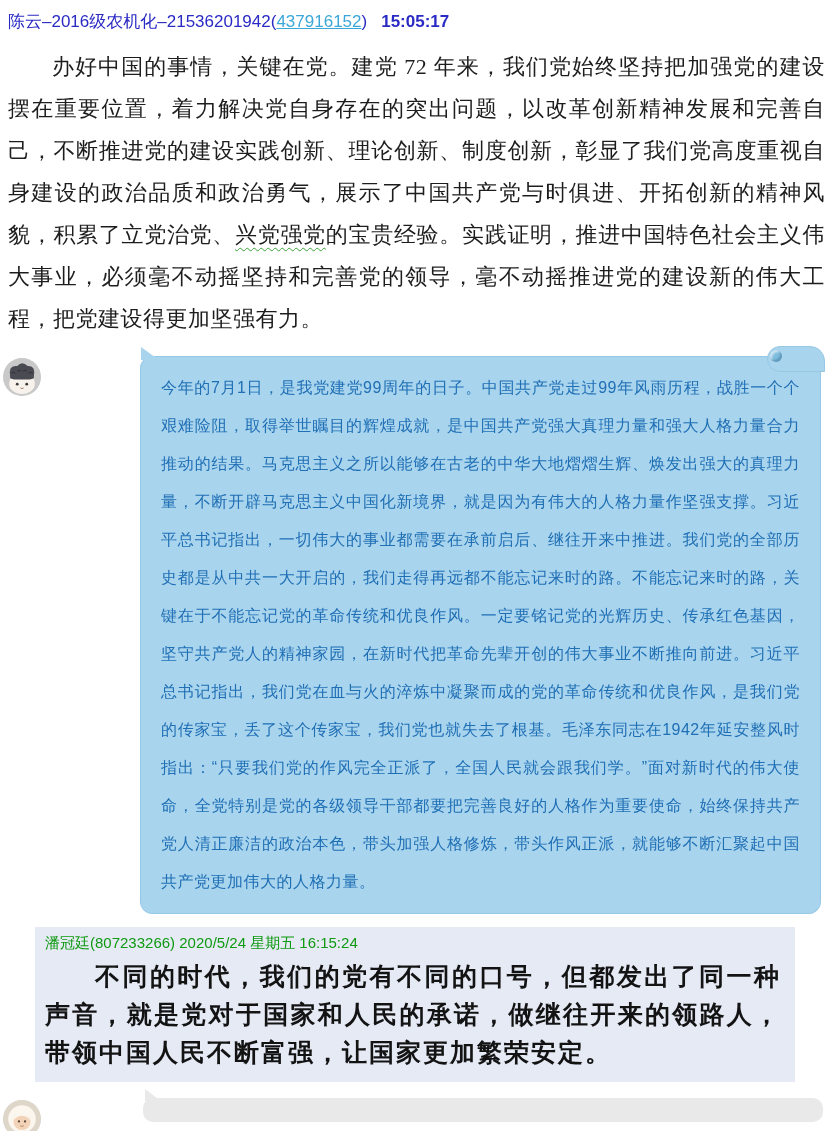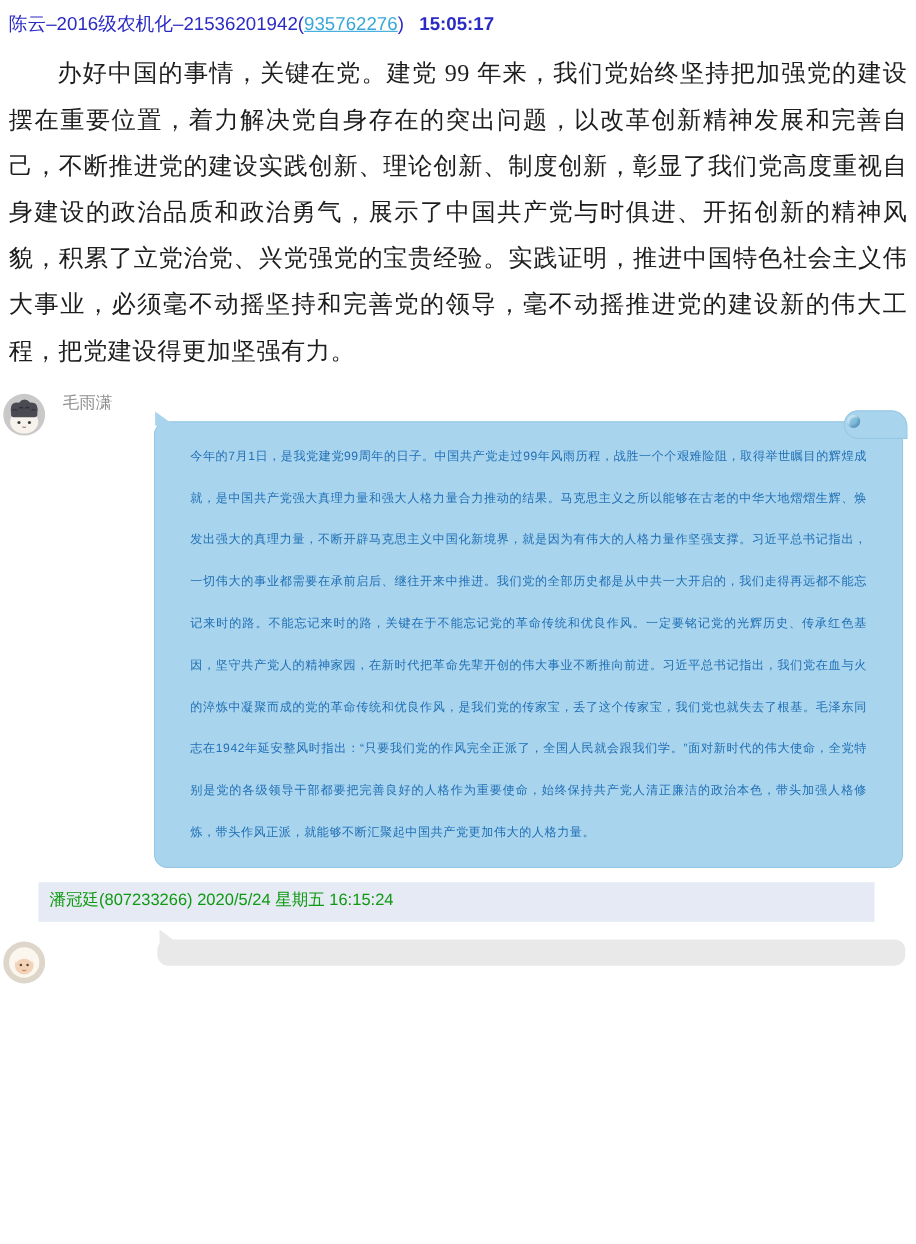--- a/index.html
+++ b/index.html
@@ -29,20 +29,21 @@
     margin:13px 8px 0 8px;
     font-family:"Liberation Serif", serif;
     font-size:22px;
     letter-spacing:0.5px;
     line-height:42px;
     color:#1d1d1d;
     text-indent:2em;
     text-align:justify;
   }
   .wavy{
+    text-decoration:underline;
     text-decoration-style:wavy;
     text-decoration-color:#3aa33a;
     text-decoration-thickness:1px;
     text-underline-offset:5px;
     margin-top:23px;
   }
 
   
   .msg{position:relative;margin-top:16px;}
   .avatar{
@@ -59,22 +60,22 @@
   }
   .bubble{
     position:relative;
     border-radius:12px;
     text-align:justify;
   }
   .bubble-blue{
     margin:7px 12px 0 140px;
     background:#a9d4ed;
     border:1px solid #96c8e6;
-    padding:12px 32px;
-    font-size:11px;
+    padding:12px 20px;
+    font-size:16px;
     letter-spacing:0.5px;
     line-height:38px;
     color:#1f6fb5;
   }
   .tail-blue{
     position:absolute;top:-10px;left:0;
     width:0;height:0;
     border-bottom:13px solid #a9d4ed;
     border-right:18px solid transparent;
   }
@@ -132,53 +133,53 @@
     line-height:38px;
     color:#131313;
     text-indent:2em;
     text-align:justify;
   }
 </style>
 </head>
 <body>
 
 <div class="chat-header">
-  <span>陈云–2016级农机化–21536201942</span><span>(</span><span class="qq-link">935762276</span><span>)</span><span class="header-time">15:05:17</span>
+  <span>陈云–2016级农机化–21536201942</span><span>(</span><span class="qq-link">437916152</span><span>)</span><span class="header-time">15:05:17</span>
 </div>
 
 <div class="doc-para">
-  <span>办好中国的事情，关键在党。建党 99 年来，我们党始终坚持把加强党的建设摆在重要位置，着力解决党自身存在的突出问题，以改革创新精神发展和完善自己，不断推进党的建设实践创新、理论创新、制度创新，彰显了我们党高度重视自身建设的政治品质和政治勇气，展示了中国共产党与时俱进、开拓创新的精神风貌，积累了立党治党、</span><span class="wavy">兴党强党</span><span>的宝贵经验。实践证明，推进中国特色社会主义伟大事业，必须毫不动摇坚持和完善党的领导，毫不动摇推进党的建设新的伟大工程，把党建设得更加坚强有力。</span>
+  <span>办好中国的事情，关键在党。建党 72 年来，我们党始终坚持把加强党的建设摆在重要位置，着力解决党自身存在的突出问题，以改革创新精神发展和完善自己，不断推进党的建设实践创新、理论创新、制度创新，彰显了我们党高度重视自身建设的政治品质和政治勇气，展示了中国共产党与时俱进、开拓创新的精神风貌，积累了立党治党、</span><span class="wavy">兴党强党</span><span>的宝贵经验。实践证明，推进中国特色社会主义伟大事业，必须毫不动摇坚持和完善党的领导，毫不动摇推进党的建设新的伟大工程，把党建设得更加坚强有力。</span>
 </div>
 
 <div class="msg">
   <div class="avatar">
     <svg viewBox="0 0 40 40">
       <circle cx="20" cy="20" r="20" fill="#c9c9c9"></circle>
       <ellipse cx="20" cy="27" rx="13.5" ry="11" fill="#f7f3ec"></ellipse>
       <path d="M7.5 19 Q5.5 7 15 8.5 Q20 2.5 26 8.5 Q34.5 7.5 32.5 19 Q33.5 22.5 28 22.5 L12 22.5 Q6.5 22.5 7.5 19 Z" fill="#4a4a52"></path>
       <path d="M9 16 q2 -2 4 0 M15 14 q2 -2 4 0 M21 14 q2 -2 4 0 M27 16 q2 -2 4 0" stroke="#2e2e34" stroke-width="1" fill="none"></path>
       <circle cx="15" cy="27.5" r="1.5" fill="#3a3a3a"></circle>
       <circle cx="25" cy="27.5" r="1.5" fill="#3a3a3a"></circle>
       <path d="M18.3 31.5 Q20 33 21.7 31.5" stroke="#a0786a" stroke-width="1" fill="none"></path>
     </svg>
   </div>
-  <div class="sender-name">毛雨潇</div>
   <div class="bubble bubble-blue">
     <span class="tail-blue"></span>
     <span class="corner-deco"></span>
     <span class="corner-dot"></span>
     <span>今年的7月1日，是我党建党99周年的日子。中国共产党走过99年风雨历程，战胜一个个艰难险阻，取得举世瞩目的辉煌成就，是中国共产党强大真理力量和强大人格力量合力推动的结果。马克思主义之所以能够在古老的中华大地熠熠生辉、焕发出强大的真理力量，不断开辟马克思主义中国化新境界，就是因为有伟大的人格力量作坚强支撑。习近平总书记指出，一切伟大的事业都需要在承前启后、继往开来中推进。我们党的全部历史都是从中共一大开启的，我们走得再远都不能忘记来时的路。不能忘记来时的路，关键在于不能忘记党的革命传统和优良作风。一定要铭记党的光辉历史、传承红色基因，坚守共产党人的精神家园，在新时代把革命先辈开创的伟大事业不断推向前进。习近平总书记指出，我们党在血与火的淬炼中凝聚而成的党的革命传统和优良作风，是我们党的传家宝，丢了这个传家宝，我们党也就失去了根基。毛泽东同志在1942年延安整风时指出：“只要我们党的作风完全正派了，全国人民就会跟我们学。”面对新时代的伟大使命，全党特别是党的各级领导干部都要把完善良好的人格作为重要使命，始终保持共产党人清正廉洁的政治本色，带头加强人格修炼，带头作风正派，就能够不断汇聚起中国共产党更加伟大的人格力量。</span>
   </div>
 </div>
 
 <div class="quote-block">
   <div class="quote-head">
     <span>潘冠廷</span><span>(</span><span class="quote-qq">807233266</span><span>)</span>
     <span>2020/5/24 星期五 16:15:24</span>
   </div>
+  <div class="quote-body">不同的时代，我们的党有不同的口号，但都发出了同一种声音，就是党对于国家和人民的承诺，做继往开来的领路人，带领中国人民不断富强，让国家更加繁荣安定。</div>
 </div>
 
 <div class="msg">
   <div class="avatar">
     <svg viewBox="0 0 40 40">
       <circle cx="20" cy="20" r="20" fill="#ded6c8"></circle>
       <circle cx="20" cy="20" r="14.5" fill="#fbf7ef"></circle>
       <circle cx="20" cy="22.5" r="9" fill="#f3d3b8"></circle>
       <path d="M11.5 21 Q13 12.5 20 12.5 Q27 12.5 28.5 21 Q25 16.5 20 16.5 Q15 16.5 11.5 21 Z" fill="#fbf7ef"></path>
       <circle cx="16.8" cy="22.5" r="1.2" fill="#5a4638"></circle>

